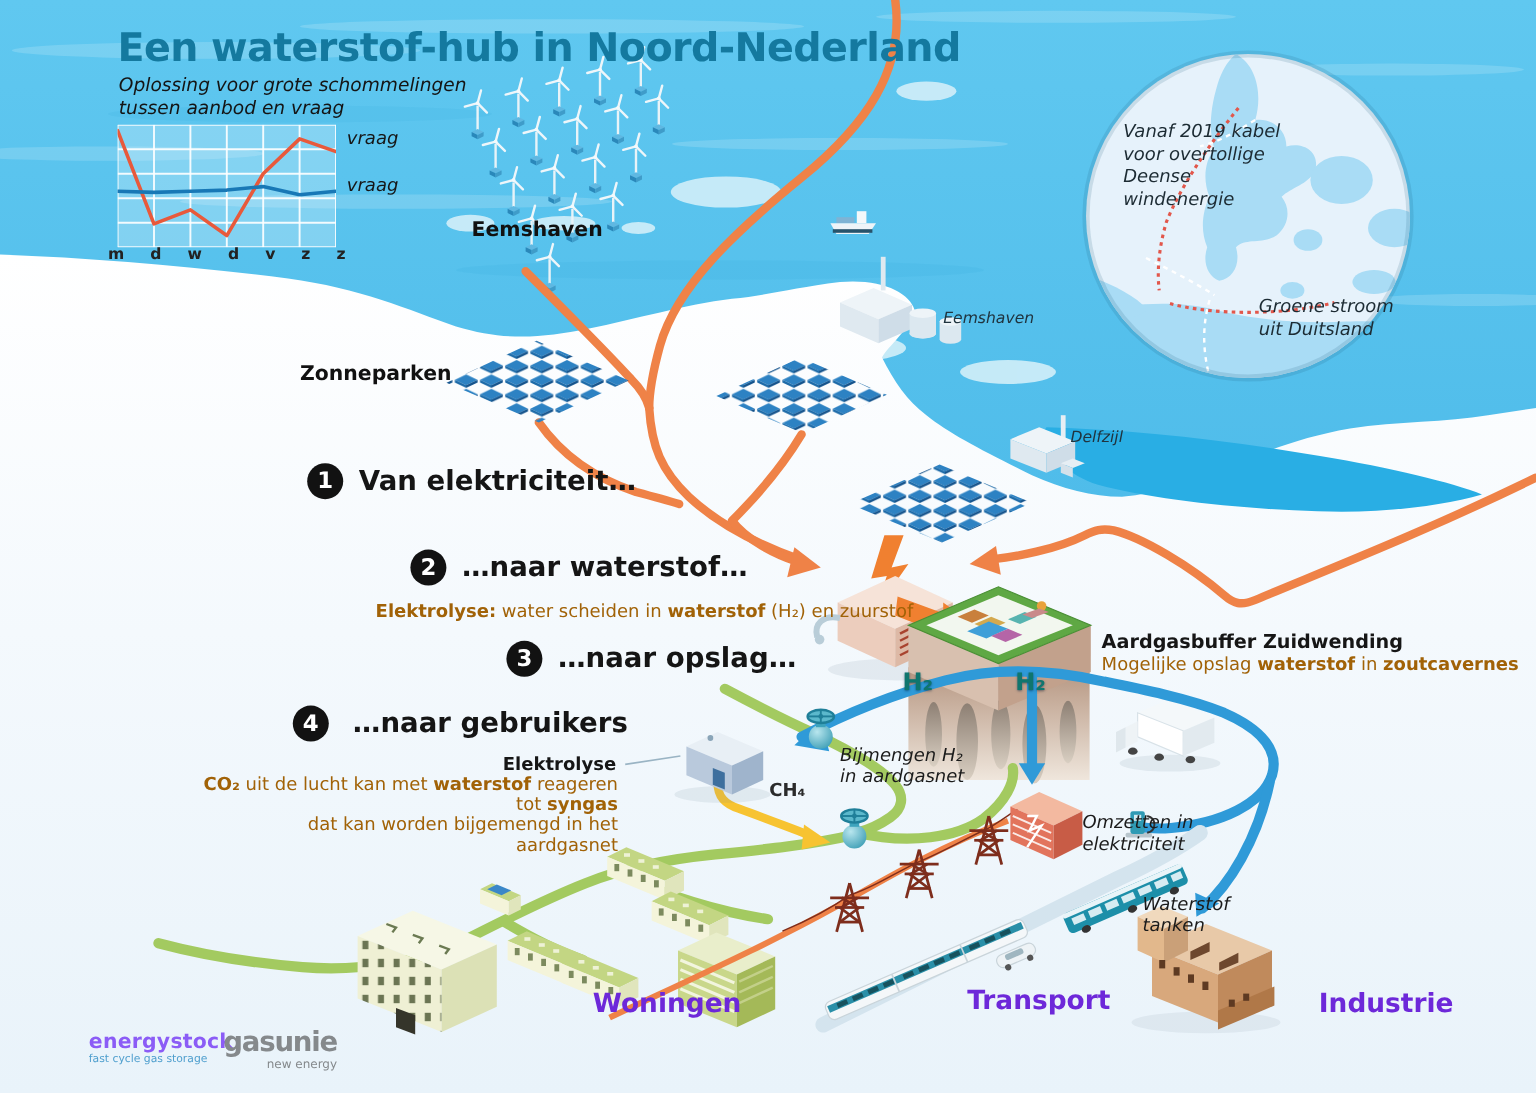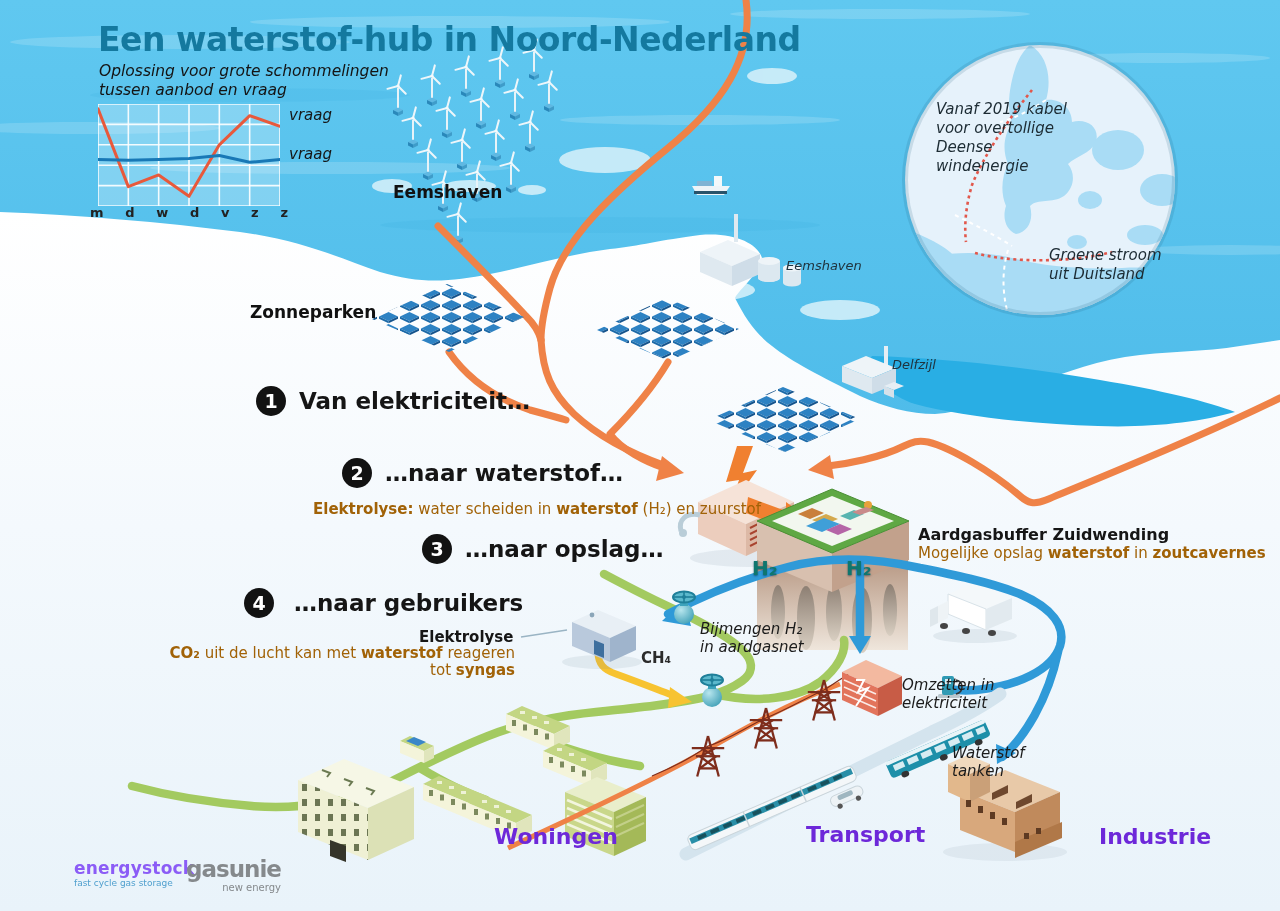--- a/index.html
+++ b/index.html
@@ -548,20 +548,21 @@
 </div>
 
 <div class="t" style="left:918px;top:525px;">
   <div class="buffer-title">Aardgasbuffer Zuidwending</div>
   <div class="note"><span>Mogelijke opslag </span><b>waterstof</b><span> in </span><b>zoutcavernes</b></div>
 </div>
 
 <div class="t meth" style="left:419px;top:628px;">Elektrolyse</div>
 <div class="t note co2" style="left:168px;top:645px;width:347px;">
   <div><b>CO₂</b><span> uit de lucht kan met </span><b>waterstof</b><span> reageren tot </span><b>syngas</b></div>
+  <div>dat kan worden bijgemengd in het aardgasnet</div>
 </div>
 
 <div class="t itnote" style="left:700px;top:620px;text-align:left;">Bijmengen  H₂
 in aardgasnet</div>
 <div class="t ch4" style="left:641px;top:649px;">CH₄</div>
 <div class="t h2lab" style="left:752px;top:556px;">H₂</div>
 <div class="t h2lab" style="left:846px;top:556px;">H₂</div>
 <div class="t itnote" style="left:902px;top:676px;">Omzetten in
 elektriciteit</div>
 <div class="t itnote" style="left:952px;top:744px;">Waterstof

